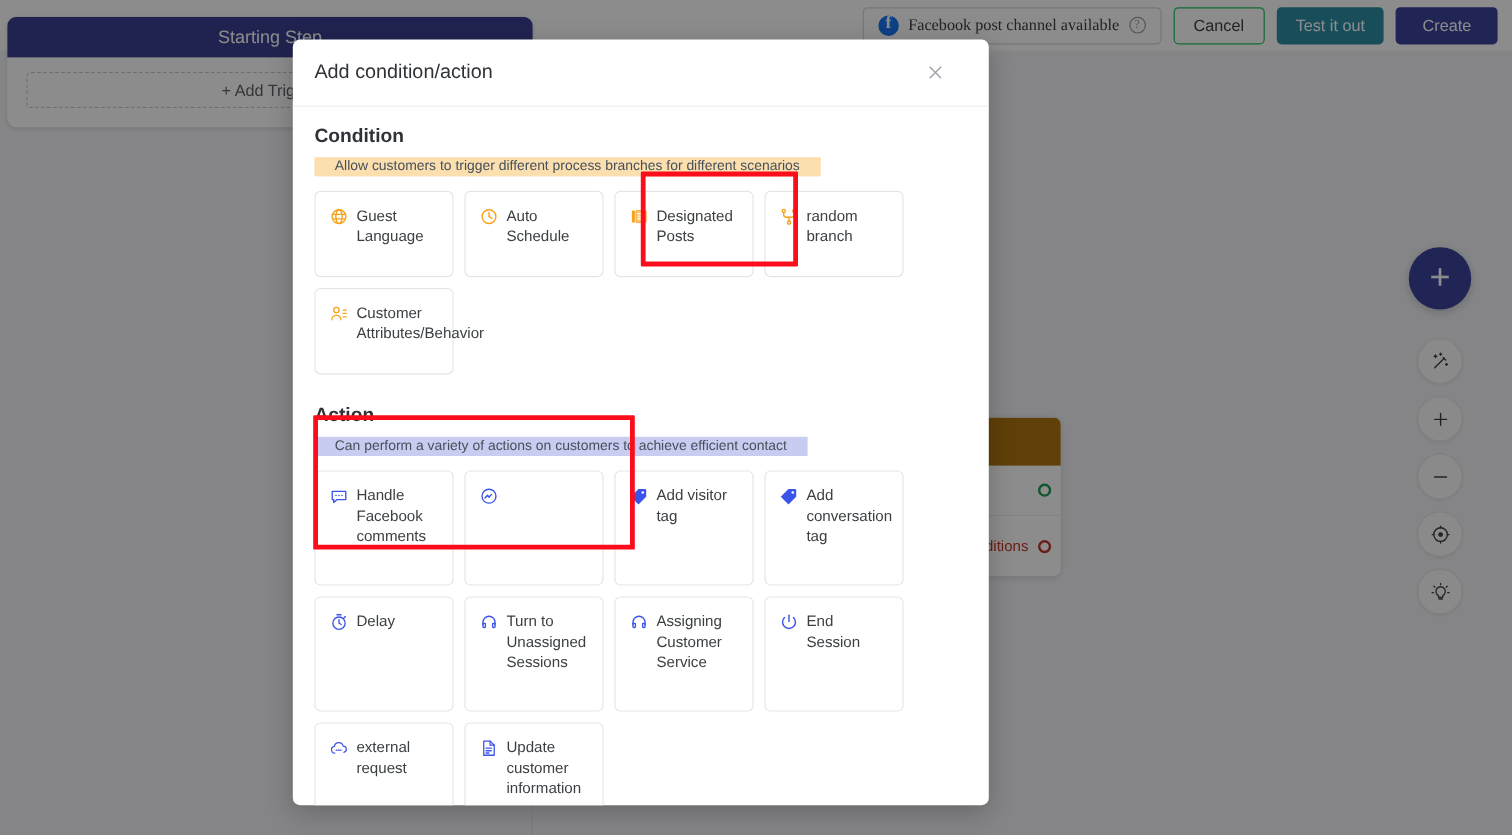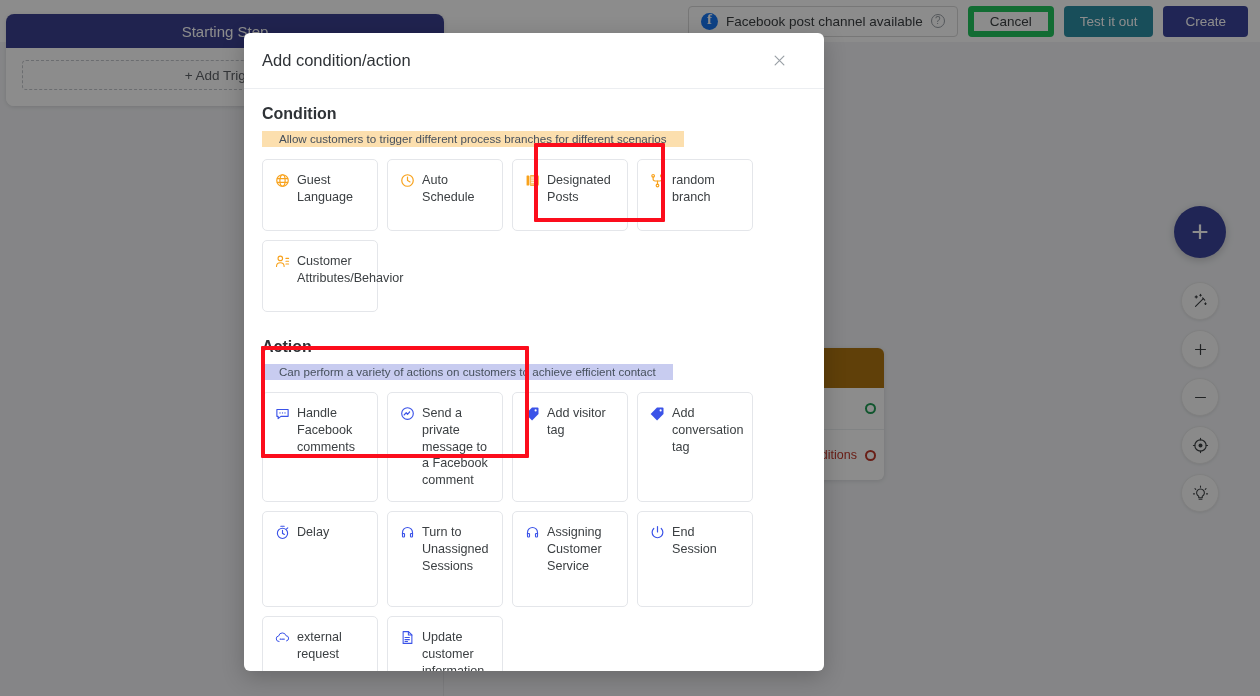--- a/index.html
+++ b/index.html
@@ -26,41 +26,42 @@
     display: flex; align-items: center; justify-content: flex-end;
     gap: 10px; padding: 0 12px;
     background: #ffffff;
   }
   .fb-chip {
     display: flex; align-items: center; gap: 8px;
     height: 31px; padding: 0 12px;
     border: 1px solid #d9d9d9; border-radius: 4px;
     background: #fff; font-size: 13.5px; color: #3c4043;
     white-space: nowrap;
+    font-family: Liberation Serif, serif;
   }
   .fb-logo {
     width: 17px; height: 17px; border-radius: 50%;
     background: #1877f2; position: relative; flex: none;
   }
   .fb-logo::after {
     content: "f"; position: absolute; left: 0; right: 0; top: -2px;
     text-align: center; color: #fff; font-weight: bold;
     font-family: "Liberation Serif", serif; font-size: 15px;
   }
   .q-mark {
     width: 14px; height: 14px; border-radius: 50%;
     border: 1px solid #9aa0a6; color: #9aa0a6;
     font-size: 10px; line-height: 12px; text-align: center; flex: none;
   }
   .tb-btn {
     height: 31px; padding: 0 16px; border-radius: 4px;
     display: flex; align-items: center; justify-content: center;
     font-size: 13.5px; white-space: nowrap; cursor: pointer;
   }
-  .tb-cancel { border: 6px solid #22c55e; background: #fff; color: #3c4043; }
+  .tb-cancel { border: 1px solid #22c55e; background: #fff; color: #3c4043; }
   .tb-test   { background: #2d8fa5; color: #fff; border: none; }
   .tb-create { background: #3b449b; color: #fff; border: none; padding: 15px 22px; }
 
   
   #starting-step {
     position: absolute; left: 6px; top: 14px; width: 438px;
     border-radius: 8px; overflow: hidden;
     background: #fff;
     box-shadow: 0 1px 4px rgba(0,0,0,0.12);
   }
@@ -335,21 +336,20 @@
             <circle cx="12" cy="11" r="1.1" fill="#3b53e8" stroke="none"></circle>
             <circle cx="16" cy="11" r="1.1" fill="#3b53e8" stroke="none"></circle>
         </svg>
         <span>Handle Facebook comments</span>
       </div>
       <div class="card">
         <svg class="card-ico" viewBox="0 0 24 24" fill="none" stroke="#3b53e8" stroke-width="1.8">
           <circle cx="12" cy="12" r="9.3"></circle>
           <path d="M6.6 14.4l3.4-3.7 2.3 2.2 3.1-3.3-3.4 3.7-2.3-2.2z" stroke-linejoin="round" stroke-linecap="round"></path>
         </svg>
-        <span>Send a private message to a Facebook comment</span>
       </div>
       <div class="card">
         <svg class="card-ico" viewBox="0 0 24 24">
           <path d="M11.2 2.4H20a1.6 1.6 0 0 1 1.6 1.6v8.8L11.3 23 1 12.7z" fill="#3b53e8"></path>
           <circle cx="17" cy="7" r="1.7" fill="#fff"></circle>
         </svg>
         <span>Add visitor tag</span>
       </div>
 
       <div class="card">

